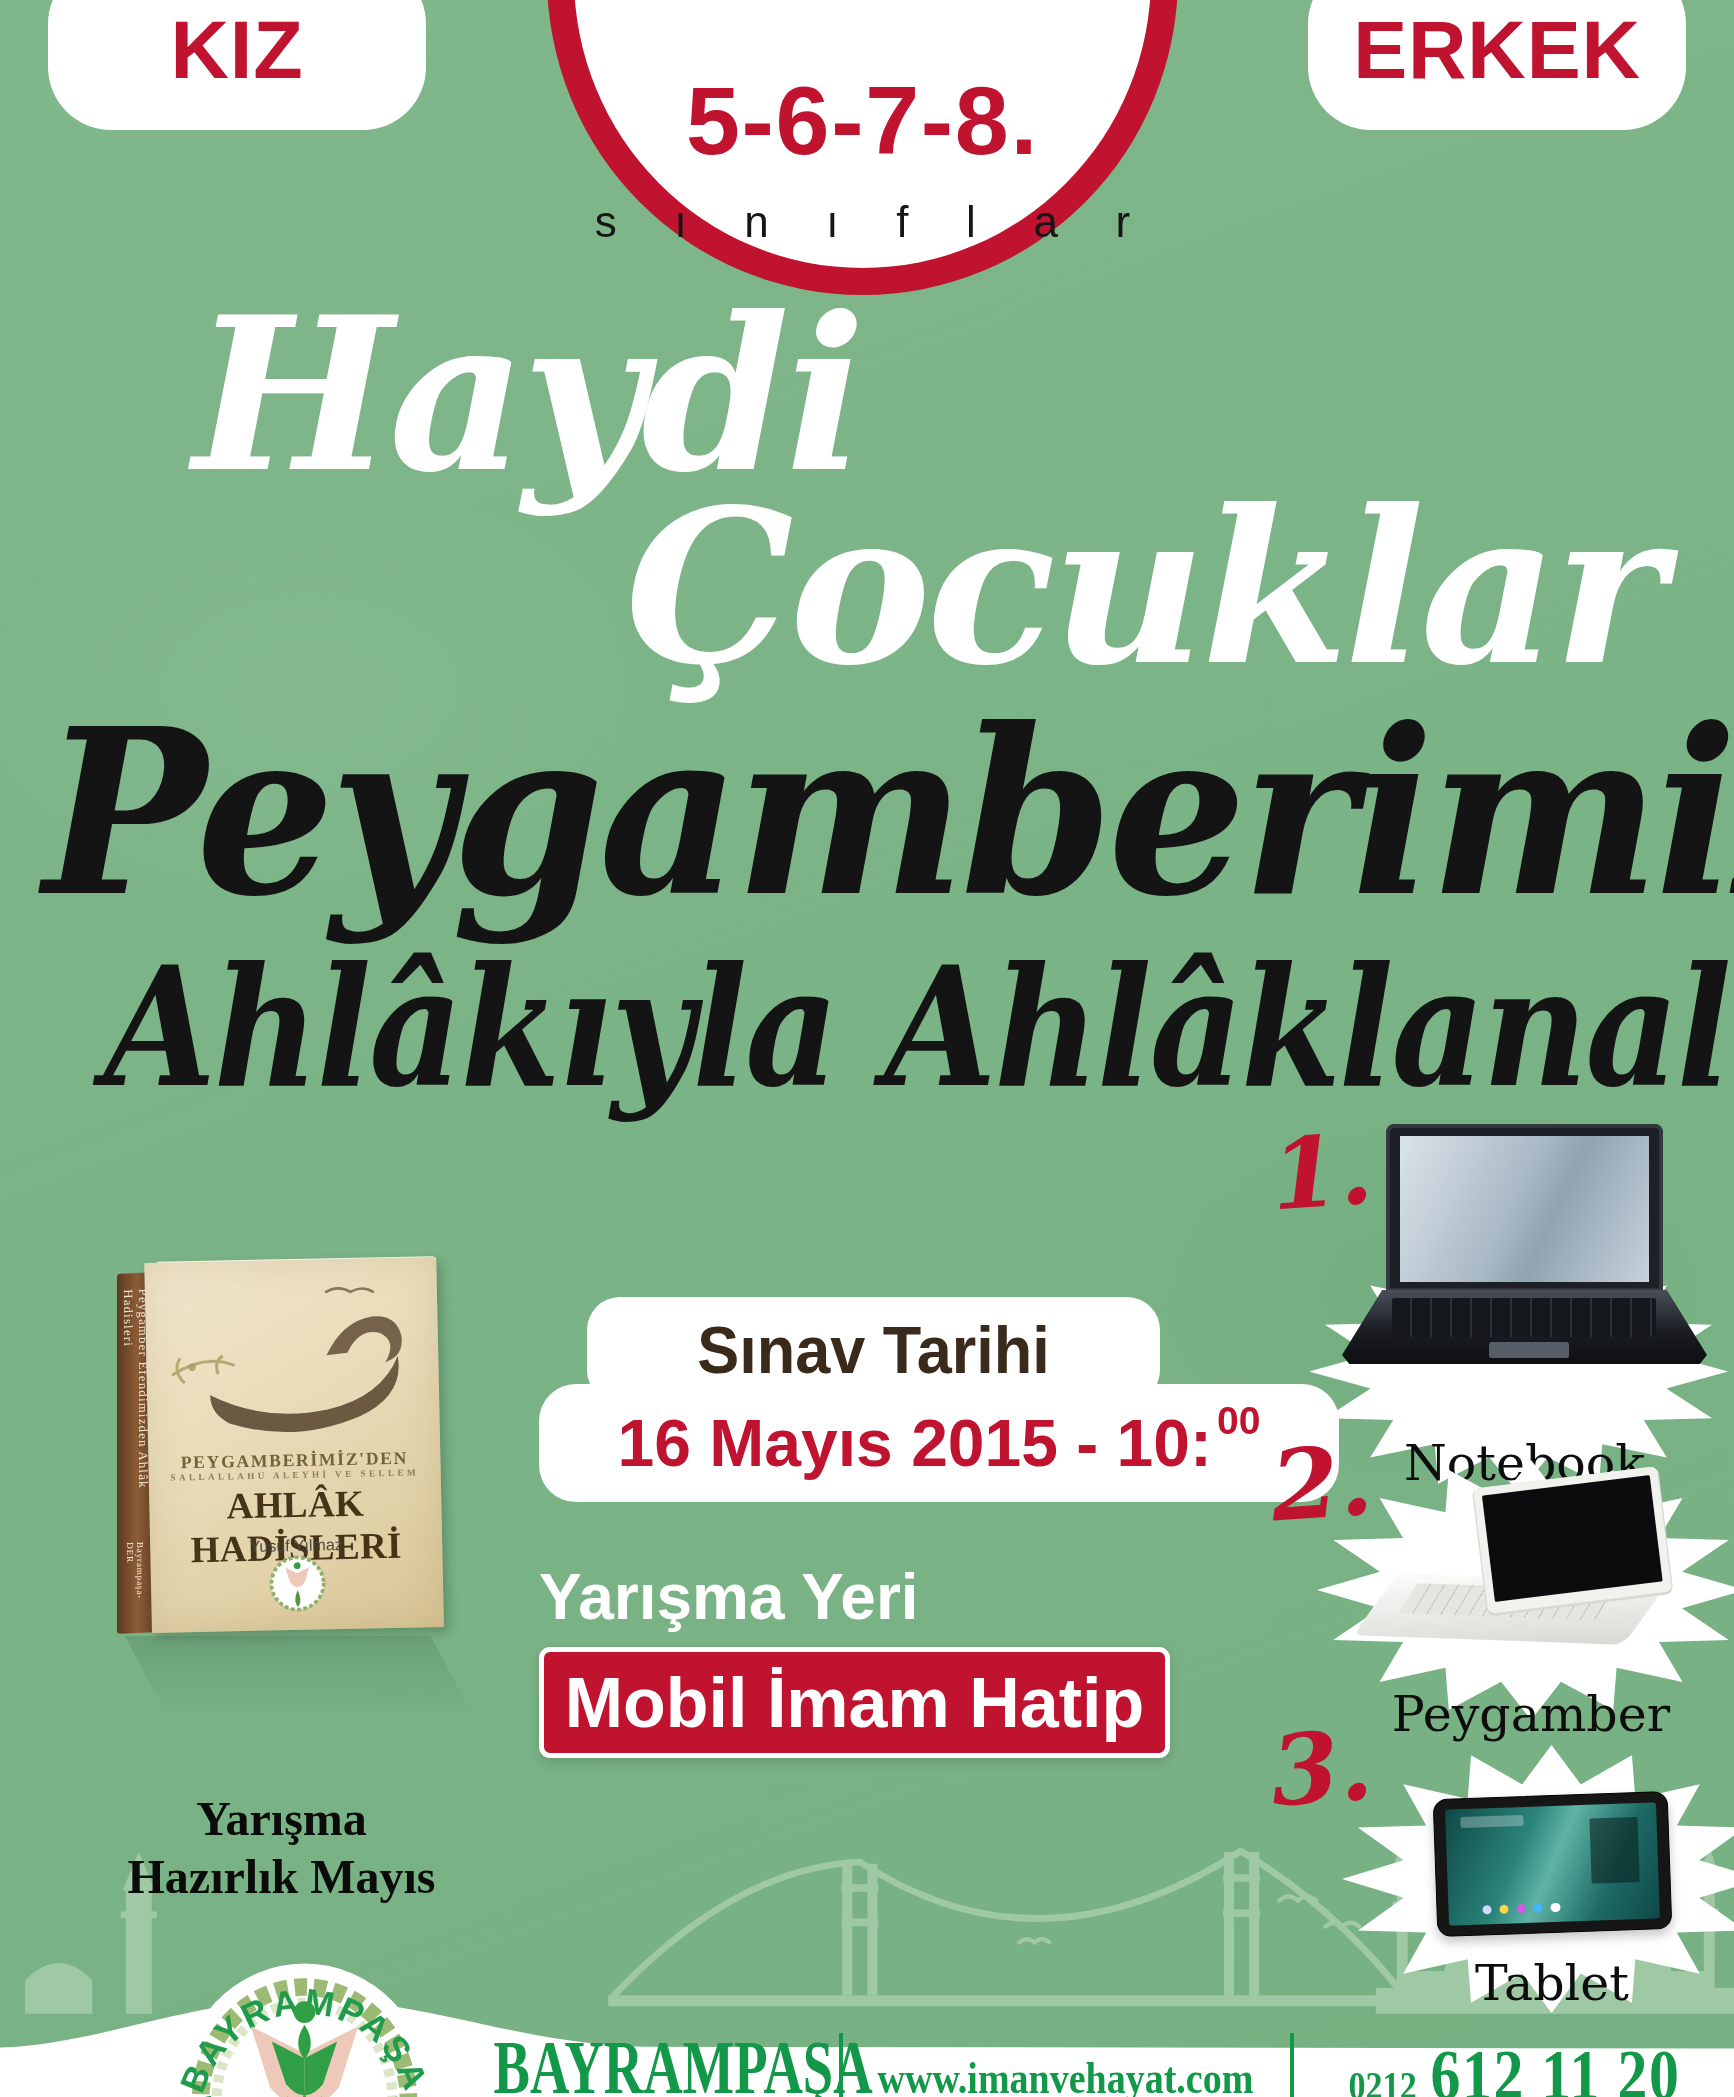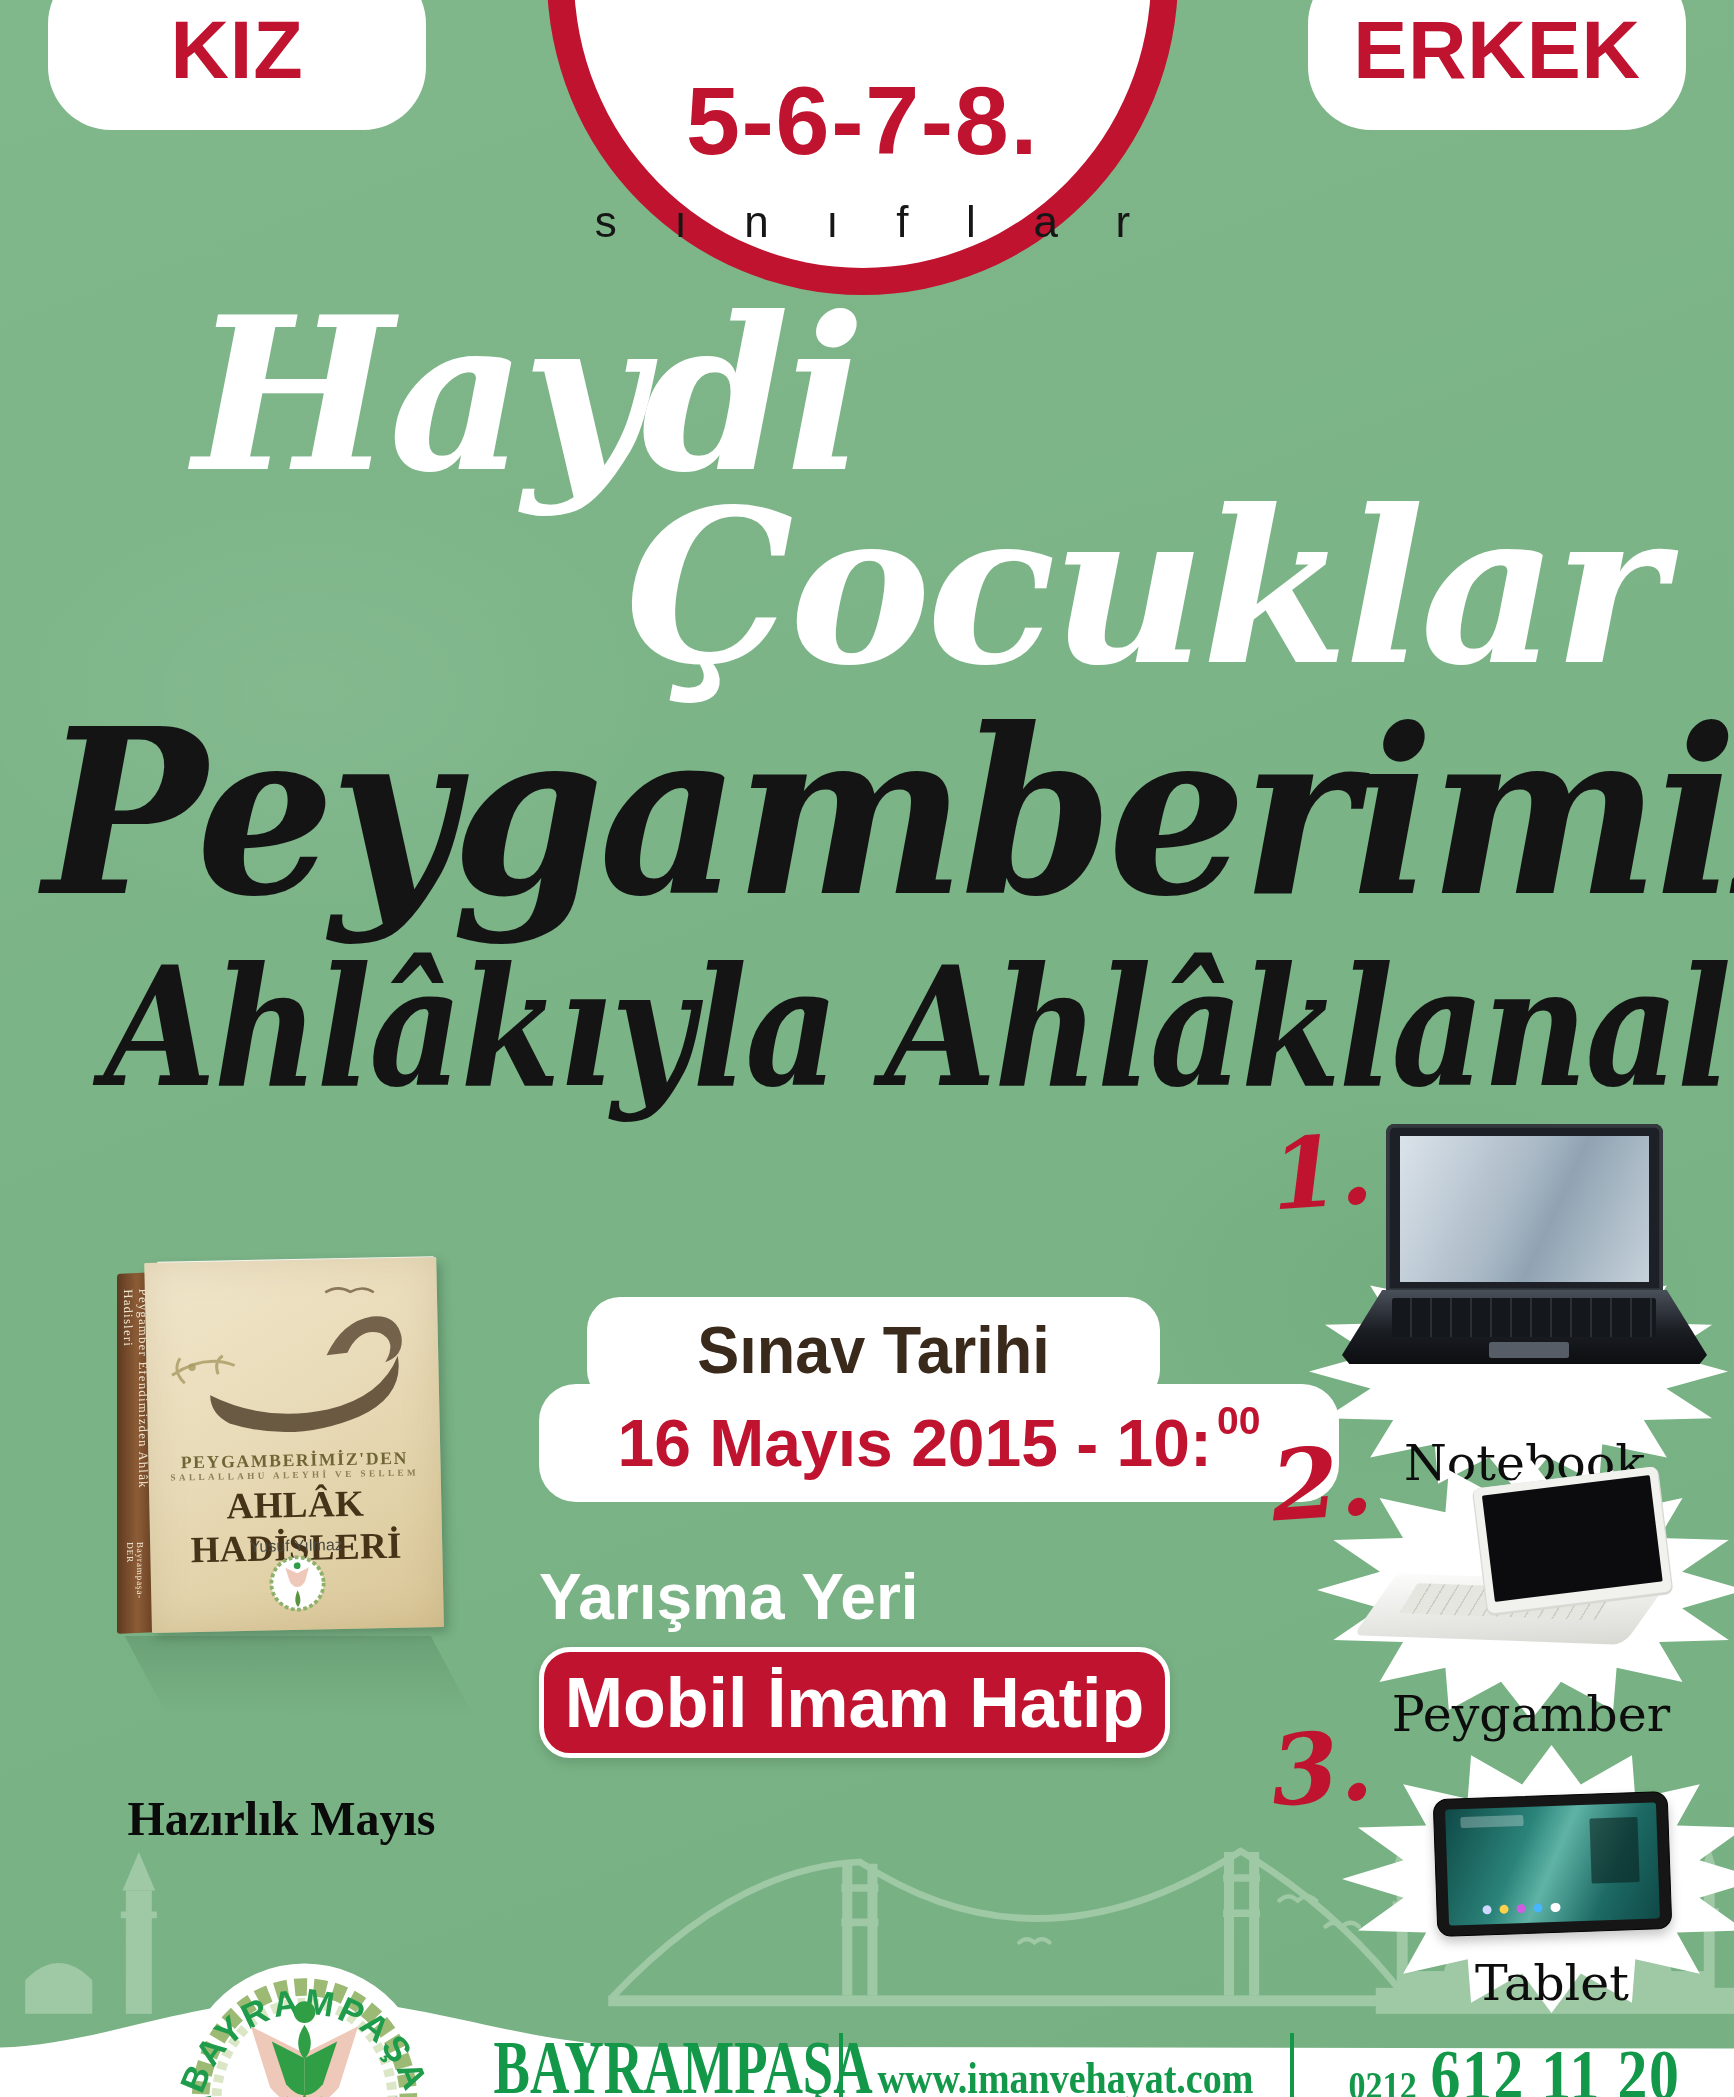--- a/index.html
+++ b/index.html
@@ -72,21 +72,21 @@
   .exam-top span { font-weight:bold; font-size:63px; color:#3a2a1c; transform:scaleY(1.05); }
   .exam-bottom { left:539px; top:1384px; width:800px; height:118px; background:#fff;
     border-radius:37px; display:flex; align-items:center; justify-content:center; }
   .exam-bottom .d { font-weight:bold; font-size:66px; color:#c0132f; white-space:nowrap; }
   .exam-bottom .m { font-weight:bold; font-size:39px; color:#c0132f; position:relative; top:-22px; margin-left:5px; }
 
   
   .venue-label { left:539px; top:1565px; width:629px; text-align:left; color:#fff;
     font-weight:bold; font-size:64px; line-height:1; }
   .venue-box { left:539px; top:1647px; width:631px; height:111px; background:#c0132f;
-    border:5.9px solid #fff; border-radius:31px; display:flex; align-items:center; justify-content:center;
+    border:5.9px solid #fff; border-radius:11px; display:flex; align-items:center; justify-content:center;
     box-shadow:0 4.2px 11px rgba(0,0,0,.13); }
   .venue-box span { font-weight:bold; font-size:70px; color:#fff; }
 
   
   .rank { position:absolute; font-family:"DejaVu Serif",serif; font-style:italic; font-weight:bold;
           font-size:97px; line-height:1; color:#c0132f; transform:rotate(-4deg); }
   .burst { position:absolute; background:#fff;
     clip-path:polygon(100% 50%,85.3% 57%,96.2% 69.2%,79.9% 70%,85.4% 85.4%,70% 79.9%,69.2% 96.2%,
       57% 85.3%,50% 100%,43% 85.3%,30.8% 96.2%,30% 79.9%,14.6% 85.4%,20.1% 70%,3.8% 69.2%,14.7% 57%,
       0% 50%,14.7% 43%,3.8% 30.8%,20.1% 30%,14.6% 14.6%,30% 20.1%,30.8% 3.8%,43% 14.7%,50% 0%,
@@ -216,20 +216,21 @@
       <svg class="cv-emblem" viewBox="0 0 140 140">
         <ellipse cx="70" cy="70" rx="62" ry="62" fill="#fff" stroke="#8db06a" stroke-width="9" stroke-dasharray="9 6"></ellipse>
         <path d="M70,46 L42,32 L52,66 Q62,80 70,78 Q78,80 88,66 L98,32 Z" fill="#eec9ba"></path>
         <circle cx="70" cy="28" r="8" fill="#2f9e45"></circle>
         <path d="M70,86 C62,104 62,116 70,126 C78,116 78,104 70,86 Z" fill="#5a9440"></path>
       </svg>
     </div>
     <div class="book-reflection"></div>
   </div>
   <div class="abs book-caption">
+    <div>Yarışma</div>
     <div>Hazırlık Mayıs</div>
   </div>
 
   <div class="abs exam-top">
     <span>Sınav Tarihi</span>
   </div>
   <div class="abs exam-bottom">
     <span class="d">16 Mayıs 2015 - 10:</span>
     <span class="m">00</span>
   </div>

